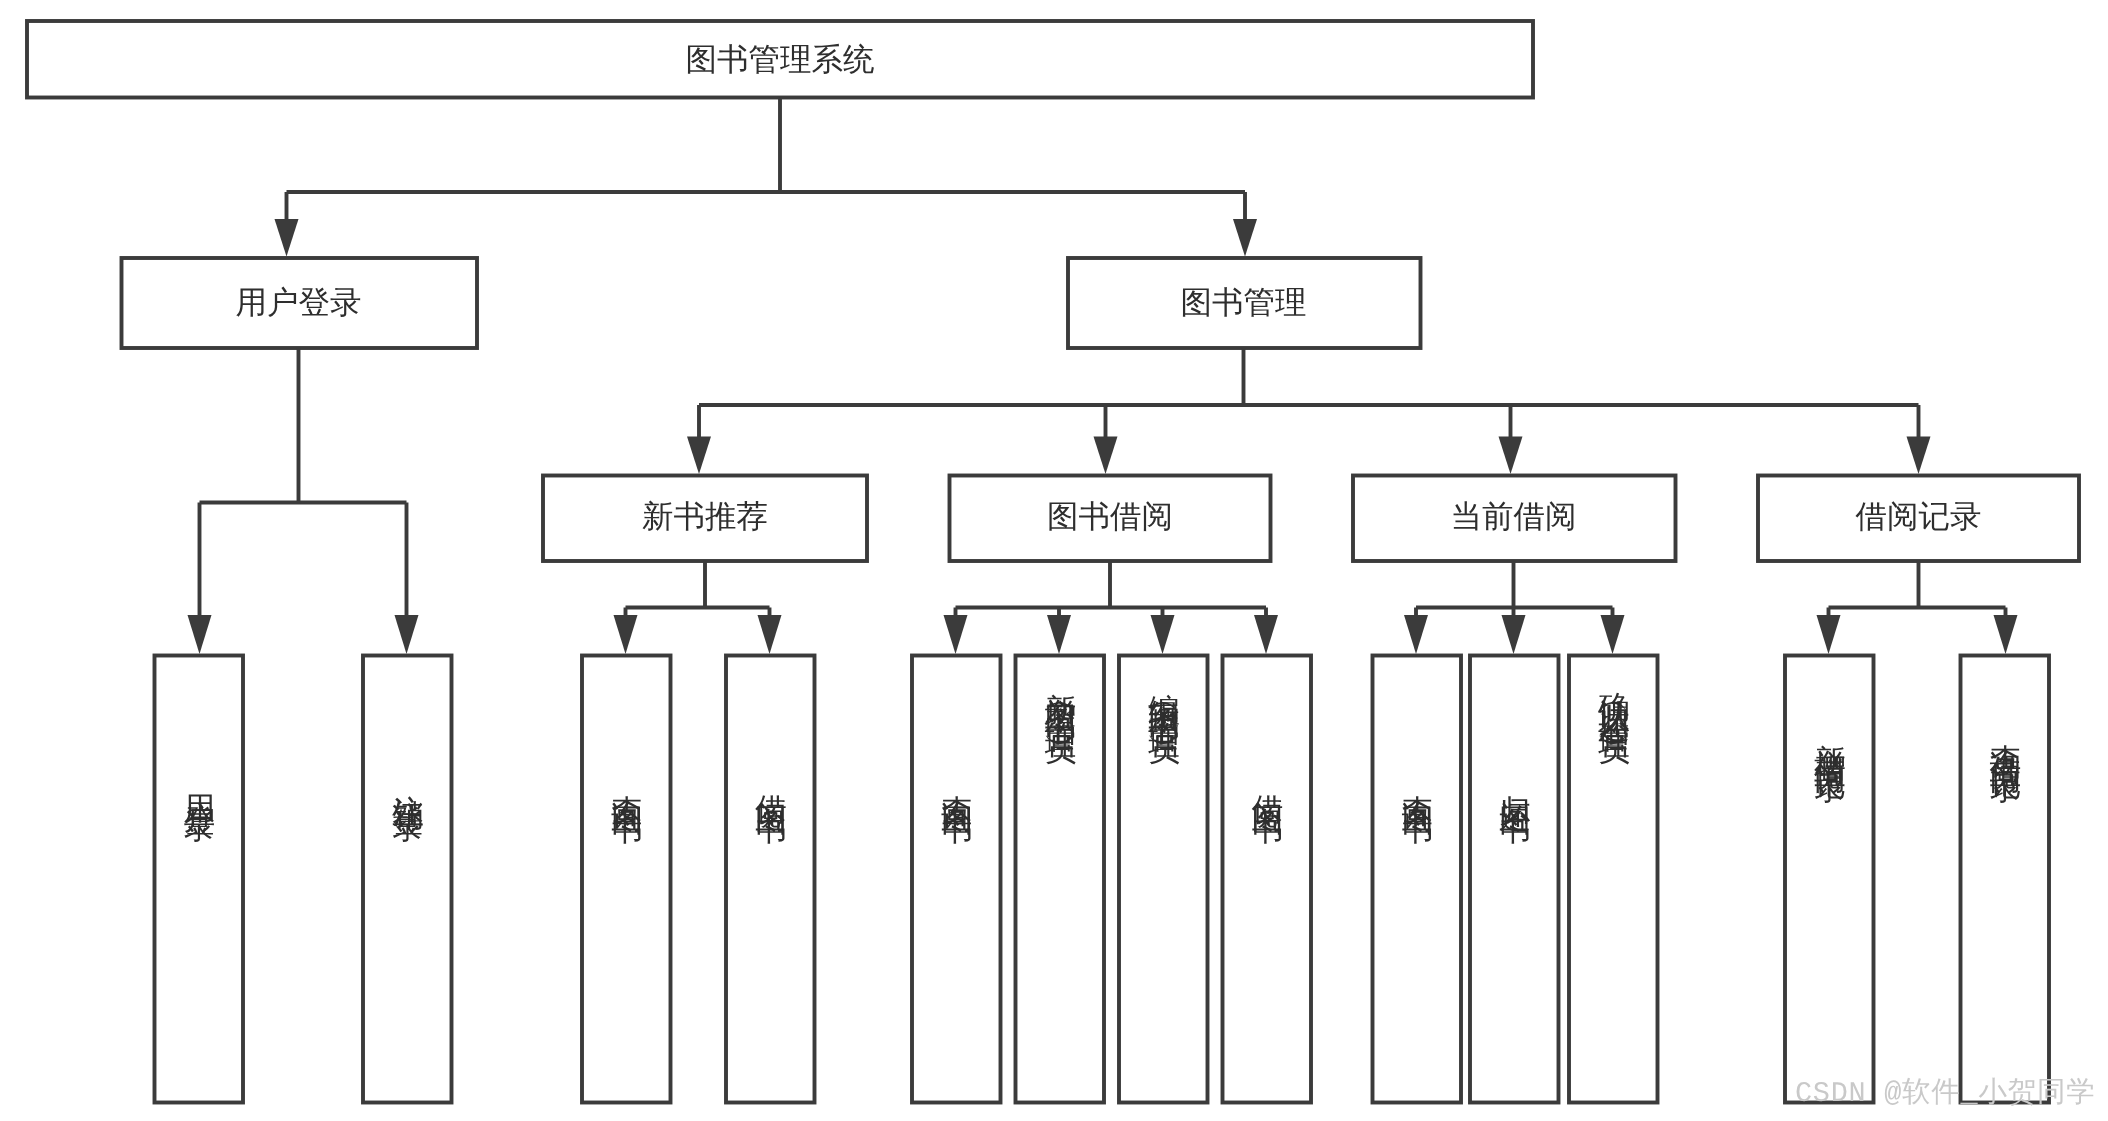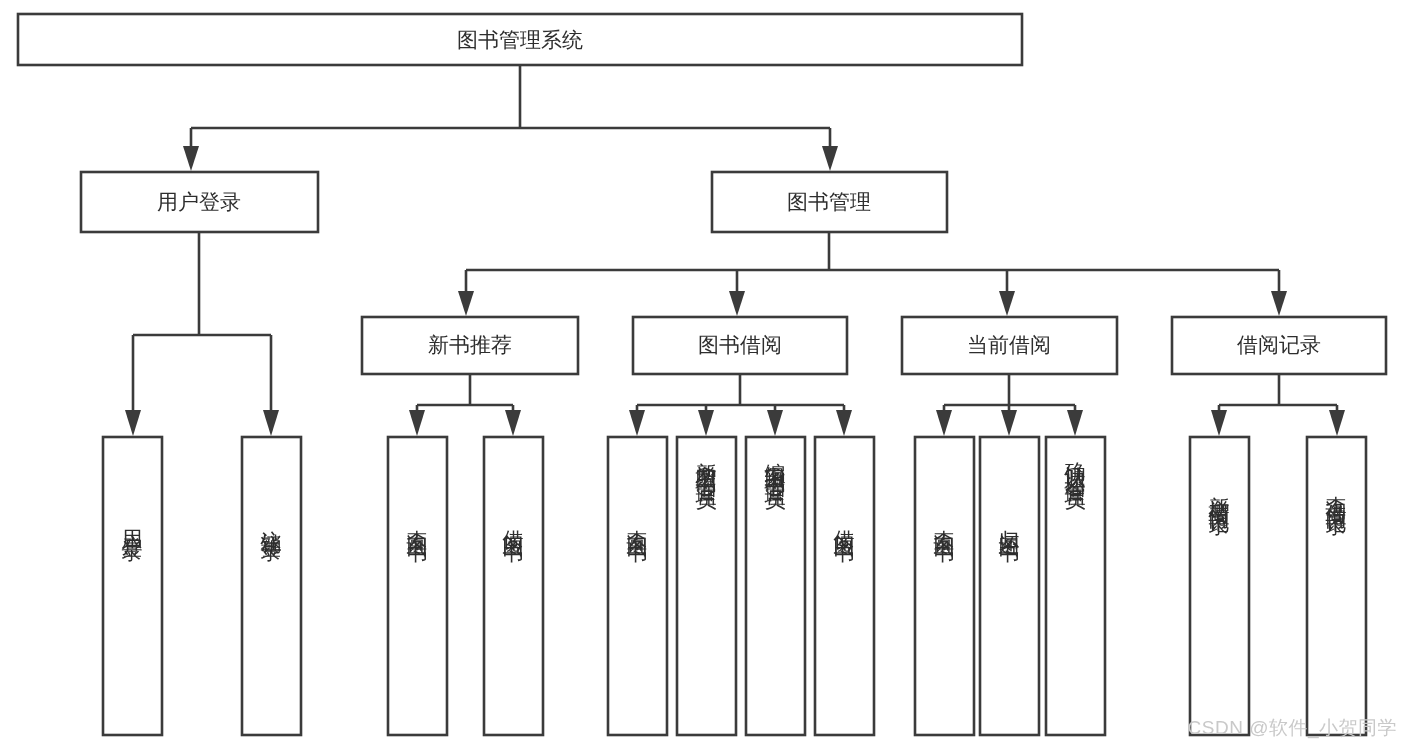--- a/index.html
+++ b/index.html
@@ -69,21 +69,21 @@
     font-size: 21px;
     line-height: 1;
     letter-spacing: 4px;
     color: #2e2e2e;
     white-space: nowrap;
   }
   .watermark {
     position: absolute;
     right: 8px;
     bottom: 6px;
-    font-family: Liberation Sans, sans-serif;
+    font-family: Liberation Mono, monospace;
     font-size: 19px;
     color: #c9c9c9;
     white-space: nowrap;
     letter-spacing: 0.5px;
   }
 </style>
 </head>
 <body>
 
 <div id="diagram-root">

